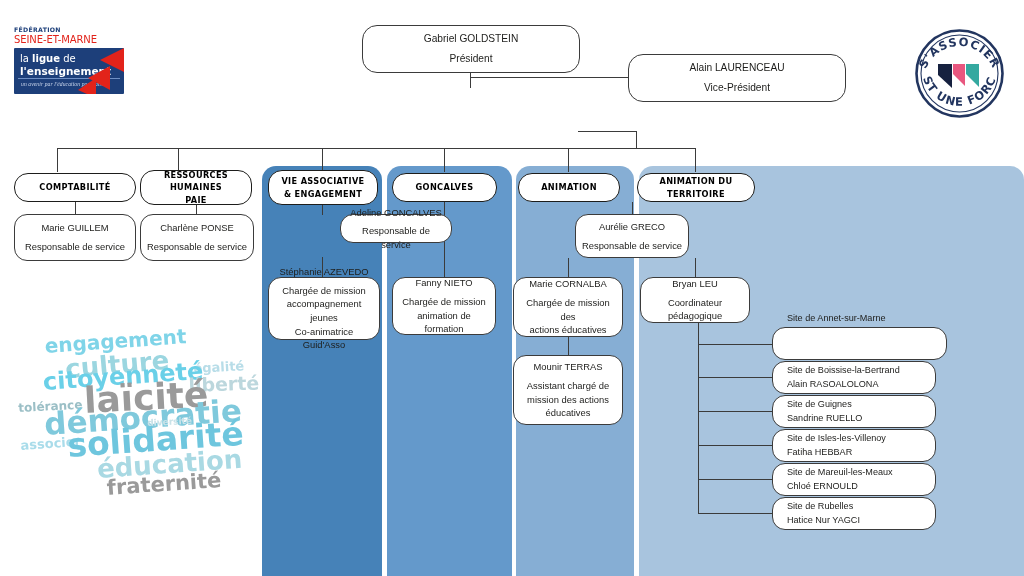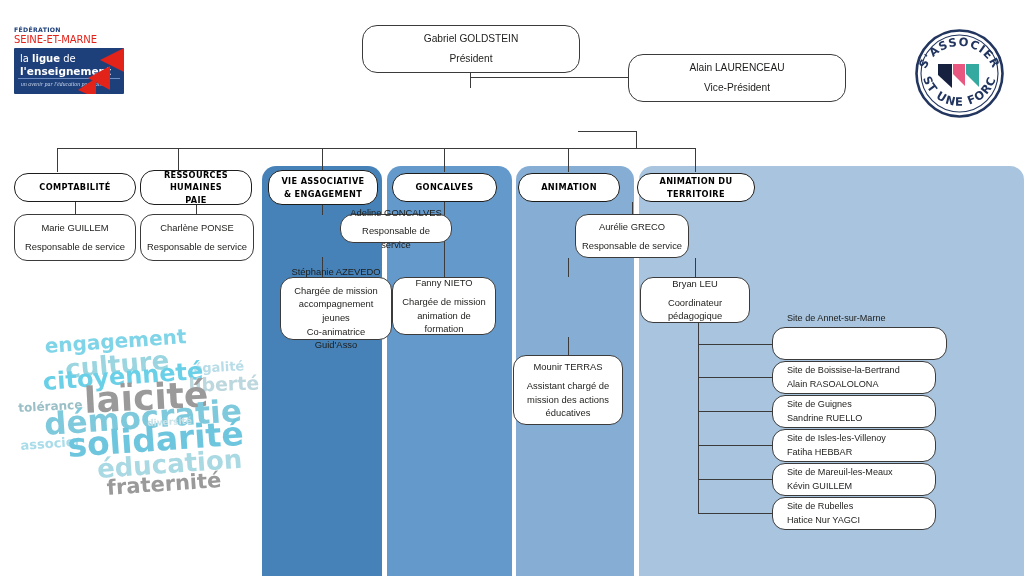--- a/index.html
+++ b/index.html
@@ -282,35 +282,39 @@
   <div class="node two-line" style="left:140px; top:214px; width:114px; height:47px;">
     <span class="nm">Charlène PONSE</span>
     <span class="rl">Responsable de service</span>
   </div>
 
   <div class="node two-line" style="left:332px; top:214px; width:112px; height:29px;margin-left:8px;">
     <span class="nm">Adeline GONCALVES</span>
     <span class="rl">Responsable de service</span>
   </div>
 
-  <div class="node two-line" style="left:280px; top:277px; width:112px; height:63px;">
+  <div class="node two-line" style="left:268px; top:277px; width:112px; height:63px;">
     <span class="nm">Stéphanie AZEVEDO</span>
     <span class="rl">Chargée de mission<br>accompagnement jeunes<br>Co-animatrice Guid'Asso</span>
   </div>
 
   <div class="node two-line" style="left:392px; top:277px; width:104px; height:58px;">
     <span class="nm">Fanny NIETO</span>
     <span class="rl">Chargée de mission<br>animation de formation</span>
   </div>
 
   <div class="node two-line" style="left:575px; top:214px; width:114px; height:44px;">
     <span class="nm">Aurélie GRECO</span>
     <span class="rl">Responsable de service</span>
   </div>
 
+  <div class="node two-line" style="left:513px; top:277px; width:110px; height:60px;">
+    <span class="nm">Marie CORNALBA</span>
+    <span class="rl">Chargée de mission des<br>actions éducatives</span>
+  </div>
 
   <div class="node two-line" style="left:513px; top:355px; width:110px; height:70px;">
     <span class="nm">Mounir TERRAS</span>
     <span class="rl">Assistant chargé de<br>mission des actions<br>éducatives</span>
   </div>
 
   <div class="node two-line" style="left:640px; top:277px; width:110px; height:46px;">
     <span class="nm">Bryan LEU</span>
     <span class="rl">Coordinateur pédagogique</span>
   </div>
@@ -326,21 +330,21 @@
   <div class="site" style="left:772px; top:395px; width:164px; height:33px;">
     <span>Site de Guignes</span>
     <span>Sandrine RUELLO</span>
   </div>
   <div class="site" style="left:772px; top:429px; width:164px; height:33px;">
     <span>Site de Isles-les-Villenoy</span>
     <span>Fatiha HEBBAR</span>
   </div>
   <div class="site" style="left:772px; top:463px; width:164px; height:33px;">
     <span>Site de Mareuil-les-Meaux</span>
-    <span>Kévin GUILLEM</span>
+    <span>Chloé ERNOULD</span>
   </div>
   <div class="site" style="left:772px; top:497px; width:164px; height:33px;">
     <span>Site de Rubelles</span>
     <span>Hatice Nur YAGCI</span>
   </div>
 
   <div id="cloud">
       <span style="left: 36px; top: 4px; font-size: 20px; color: rgb(127, 212, 232); transform: rotate(-4deg); z-index: 10;">engagement</span>
       <span style="left: 56px; top: 24px; font-size: 26px; color: rgb(155, 214, 224); transform: rotate(-5deg); z-index: 11;">culture</span>
       <span style="left: 185px; top: 31px; font-size: 13px; color: rgb(184, 221, 232); transform: rotate(-3deg); z-index: 12;">égalité</span>

